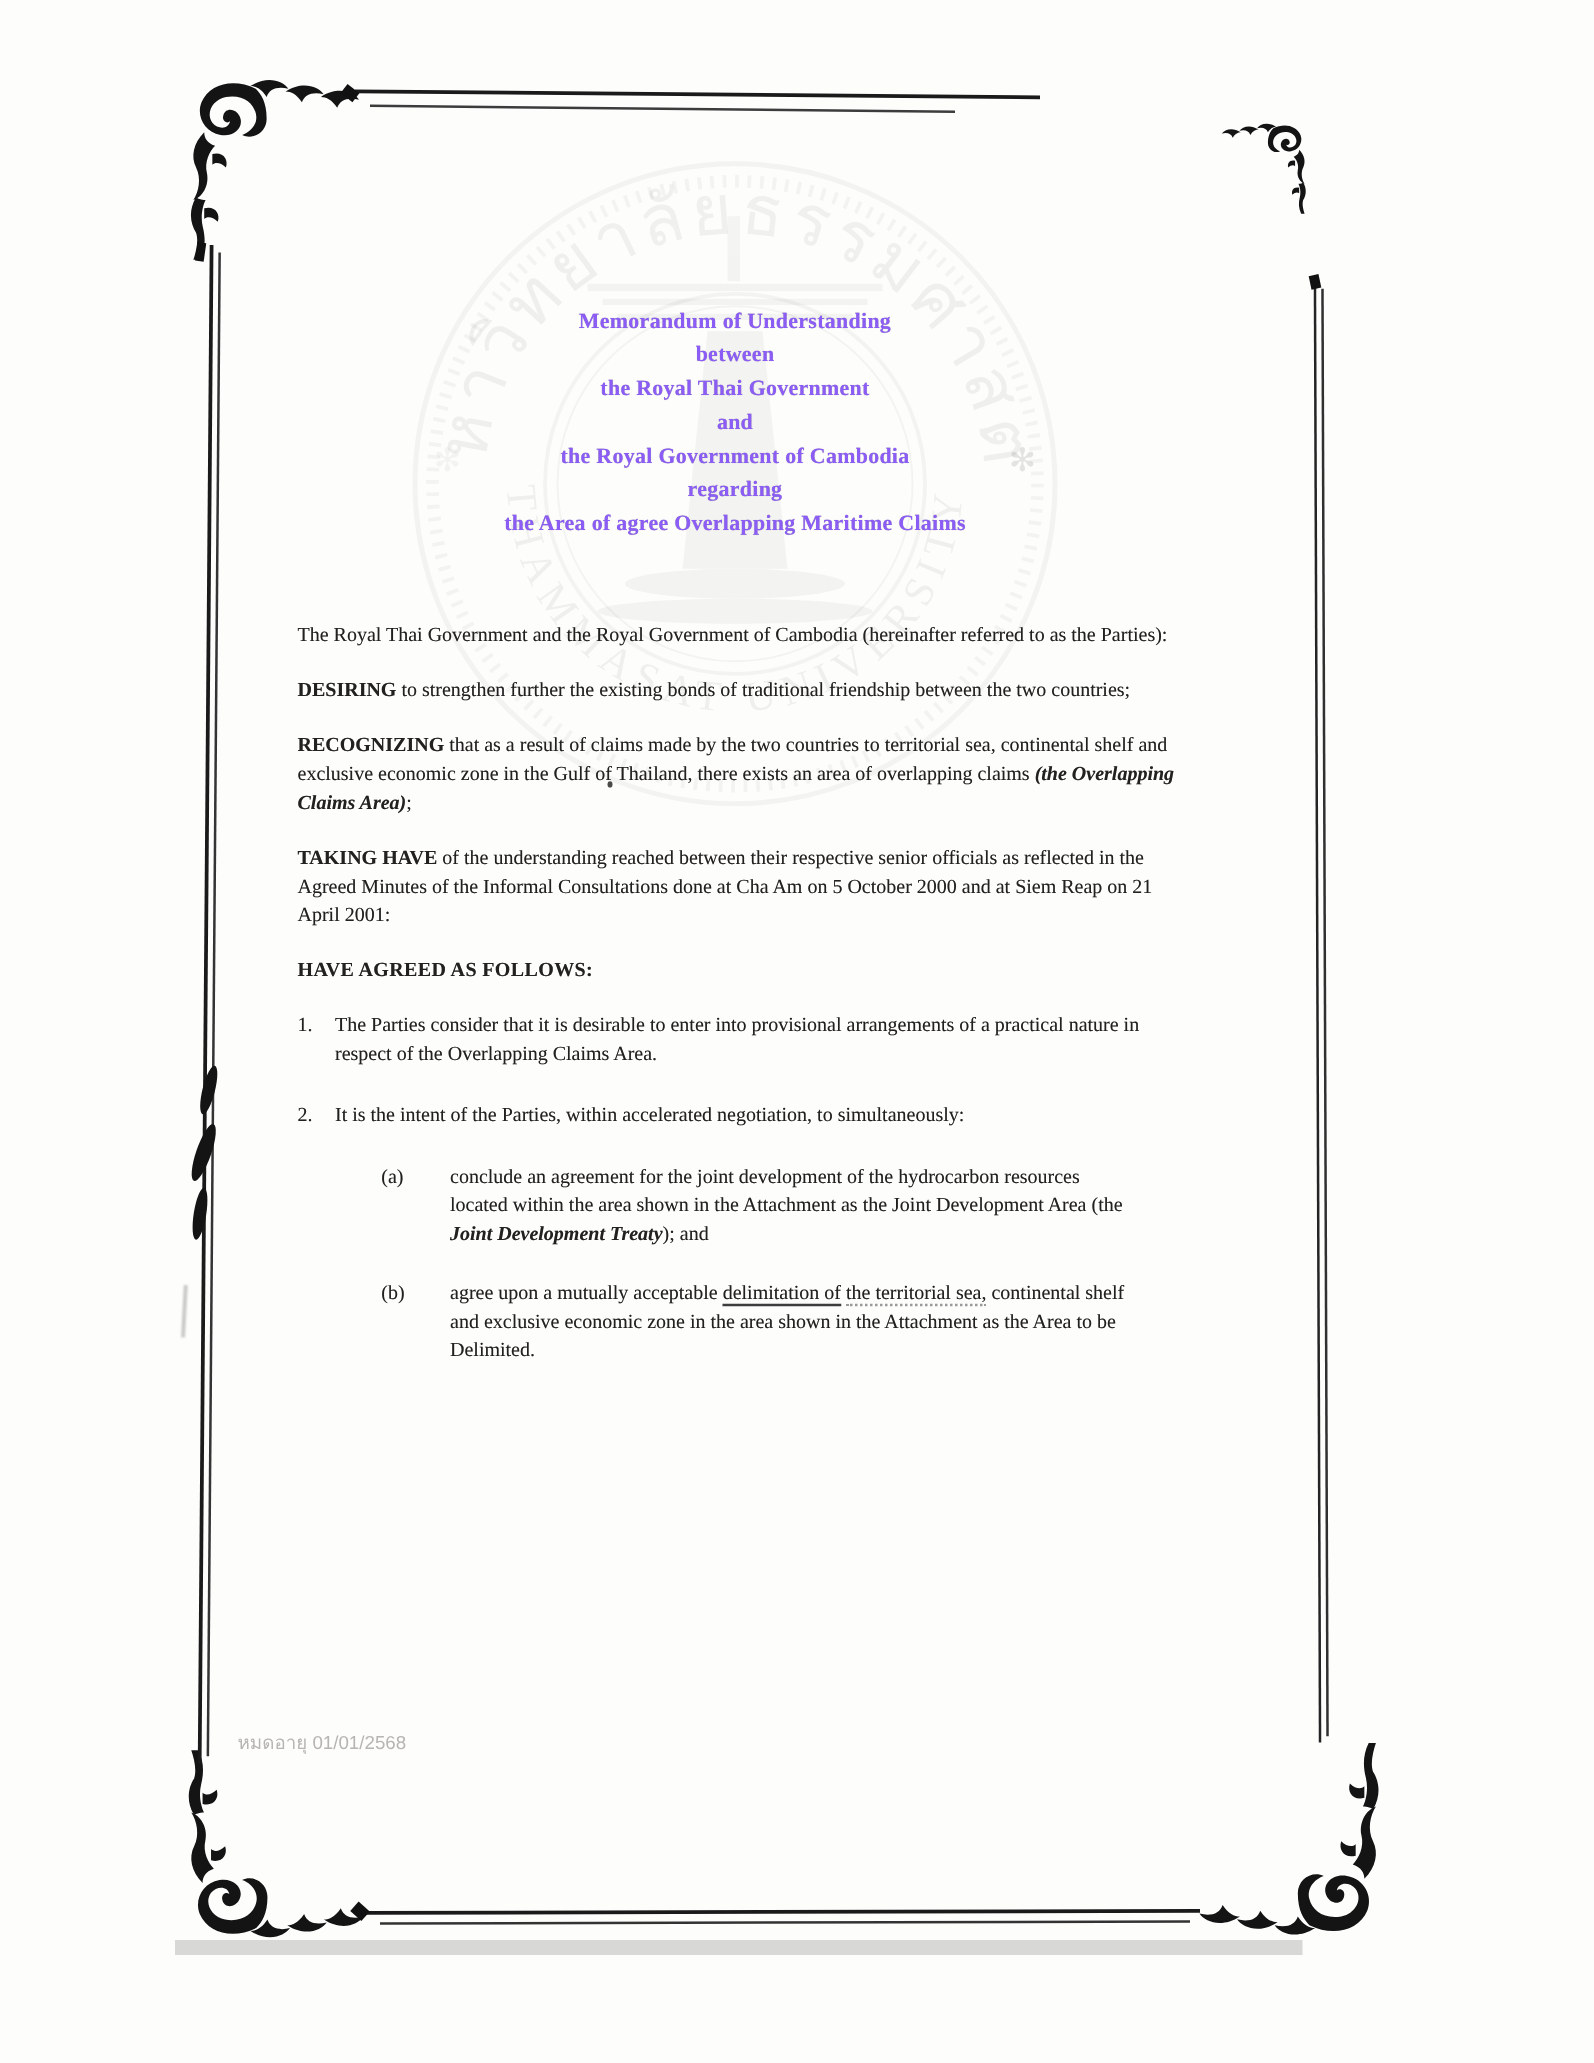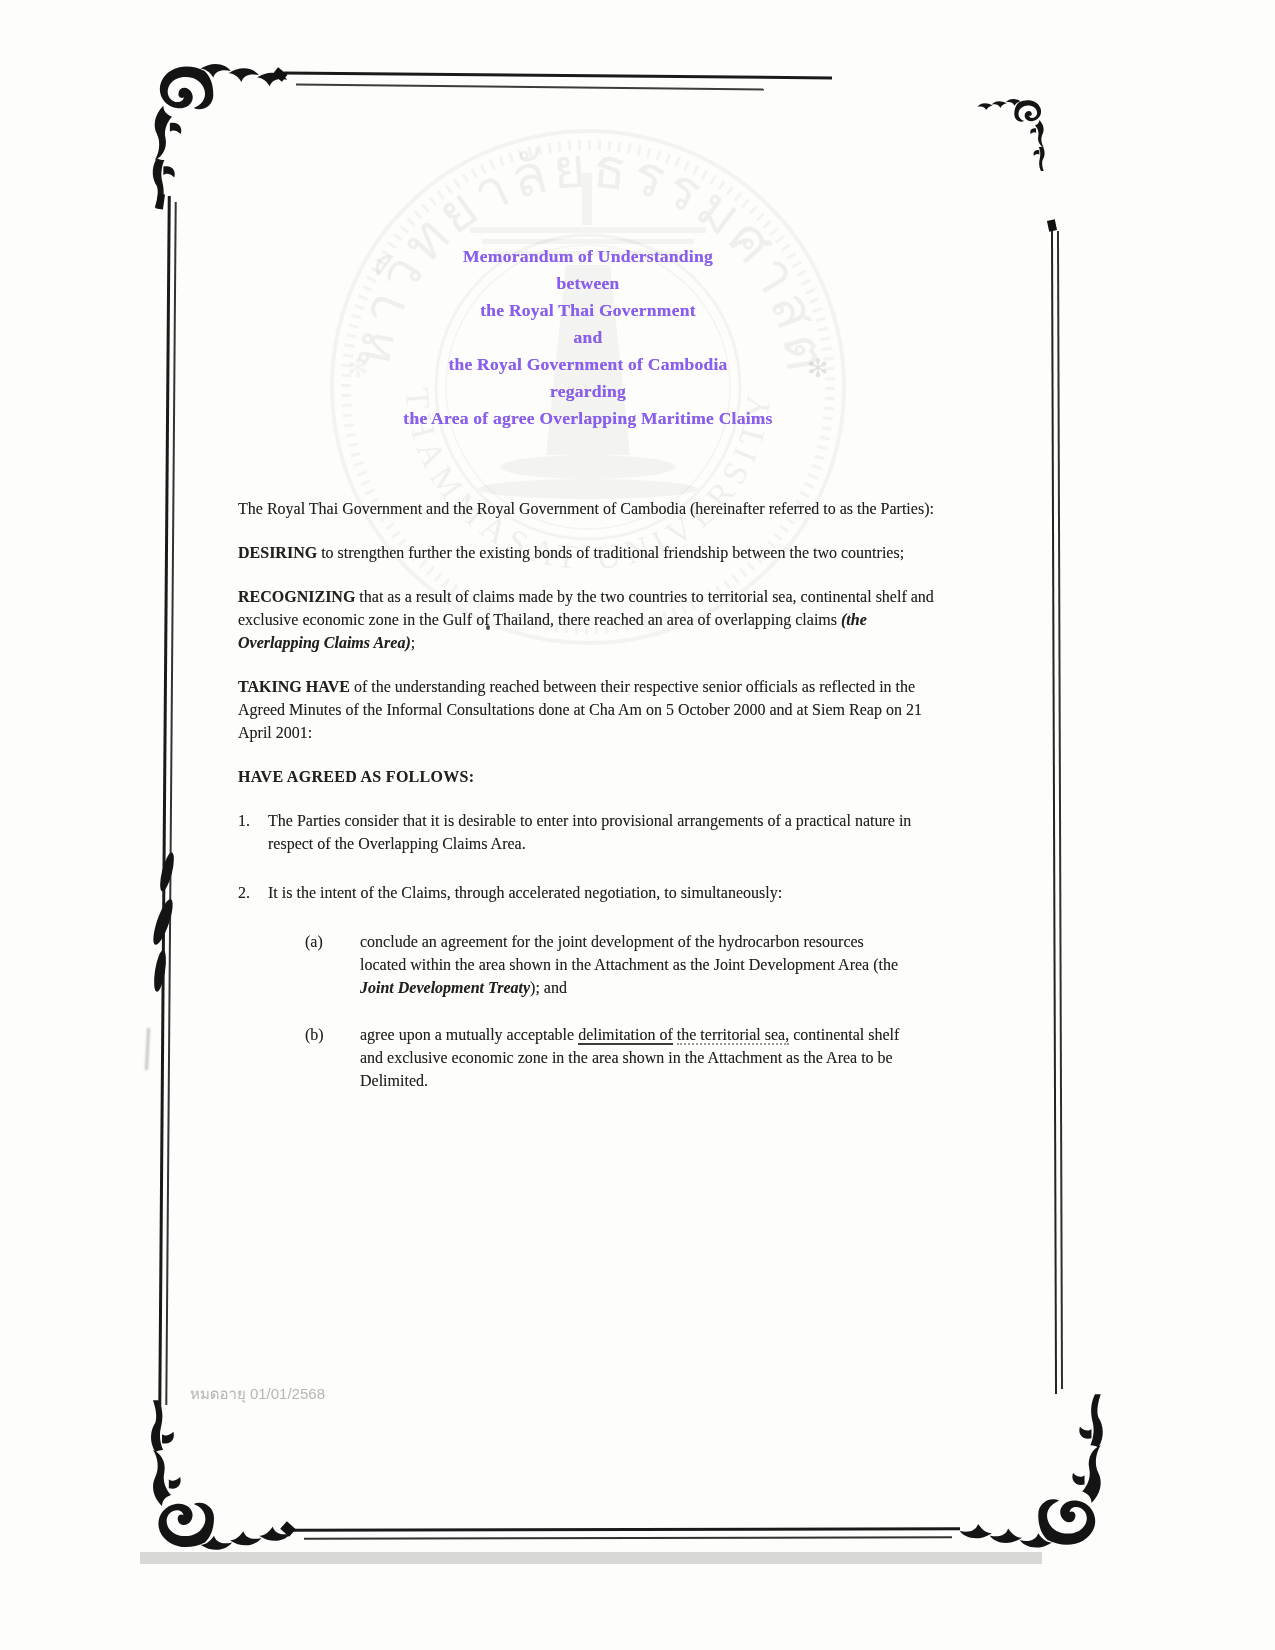--- a/index.html
+++ b/index.html
@@ -165,32 +165,32 @@
     <div class="title-line">the Royal Thai Government</div>
     <div class="title-line">and</div>
     <div class="title-line">the Royal Government of Cambodia</div>
     <div class="title-line">regarding</div>
     <div class="title-line">the Area of agree Overlapping Maritime Claims</div>
   </div>
 
   <div class="body-block">
     <p><span>The Royal Thai Government and the Royal Government of Cambodia (hereinafter referred to as the Parties):</span></p>
     <p><span class="b">DESIRING</span><span> to strengthen further the existing bonds of traditional friendship between the two countries;</span></p>
-    <p><span class="b">RECOGNIZING</span><span> that as a result of claims made by the two countries to territorial sea, continental shelf and exclusive economic zone in the Gulf of Thailand, there reached an area of overlapping claims </span><span class="b i">(the Overlapping Claims Area)</span><span>;</span></p>
+    <p><span class="b">RECOGNIZING</span><span> that as a result of claims made by the two countries to territorial sea, continental shelf and exclusive economic zone in the Gulf of Thailand, there exists an area of overlapping claims </span><span class="b i">(the Overlapping Claims Area)</span><span>;</span></p>
     <p><span class="b">TAKING HAVE</span><span> of the understanding reached between their respective senior officials as reflected in the Agreed Minutes of the Informal Consultations done at Cha Am on 5 October 2000 and at Siem Reap on 21 April 2001:</span></p>
 
     <p class="agreed-heading">HAVE AGREED AS FOLLOWS:</p>
 
     <div class="item">
       <span class="item-label">1.</span>
       <span class="item-text"><span>The Parties consider that it is desirable to enter into provisional arrangements of a practical nature in respect of the Overlapping Claims Area.</span></span>
     </div>
     <div class="item">
       <span class="item-label">2.</span>
-      <span class="item-text"><span>It is the intent of the Claims, through accelerated negotiation, to simultaneously:</span></span>
+      <span class="item-text"><span>It is the intent of the Parties, within accelerated negotiation, to simultaneously:</span></span>
     </div>
 
     <div class="sub">
       <span class="sub-label">(a)</span>
       <span class="sub-text"><span>conclude an agreement for the joint development of the hydrocarbon resources located within the area shown in the Attachment as the Joint Development Area (the </span><span class="b i">Joint Development Treaty</span><span>); and</span></span>
     </div>
     <div class="sub">
       <span class="sub-label">(b)</span>
       <span class="sub-text"><span>agree upon a mutually acceptable </span><span class="u">delimitation of</span><span> </span><span class="u2">the territorial sea,</span><span> continental shelf and exclusive economic zone in the area shown in the Attachment as the Area to be Delimited.</span></span>
     </div>

